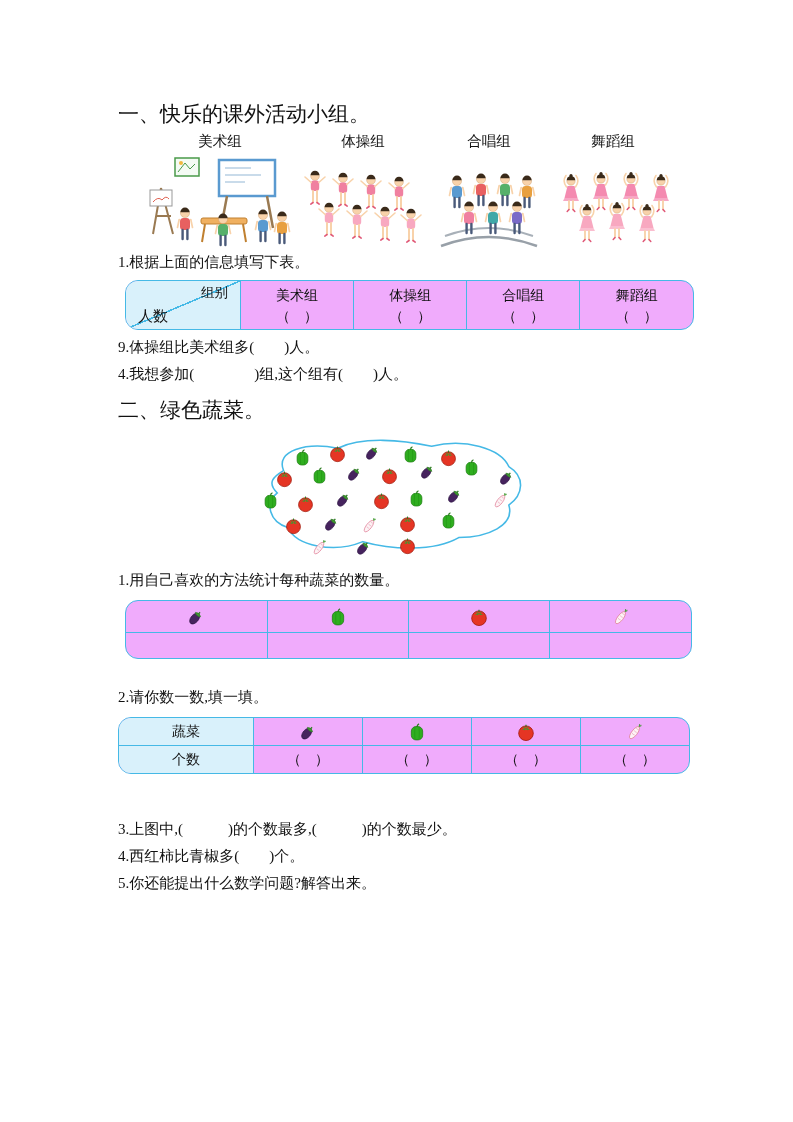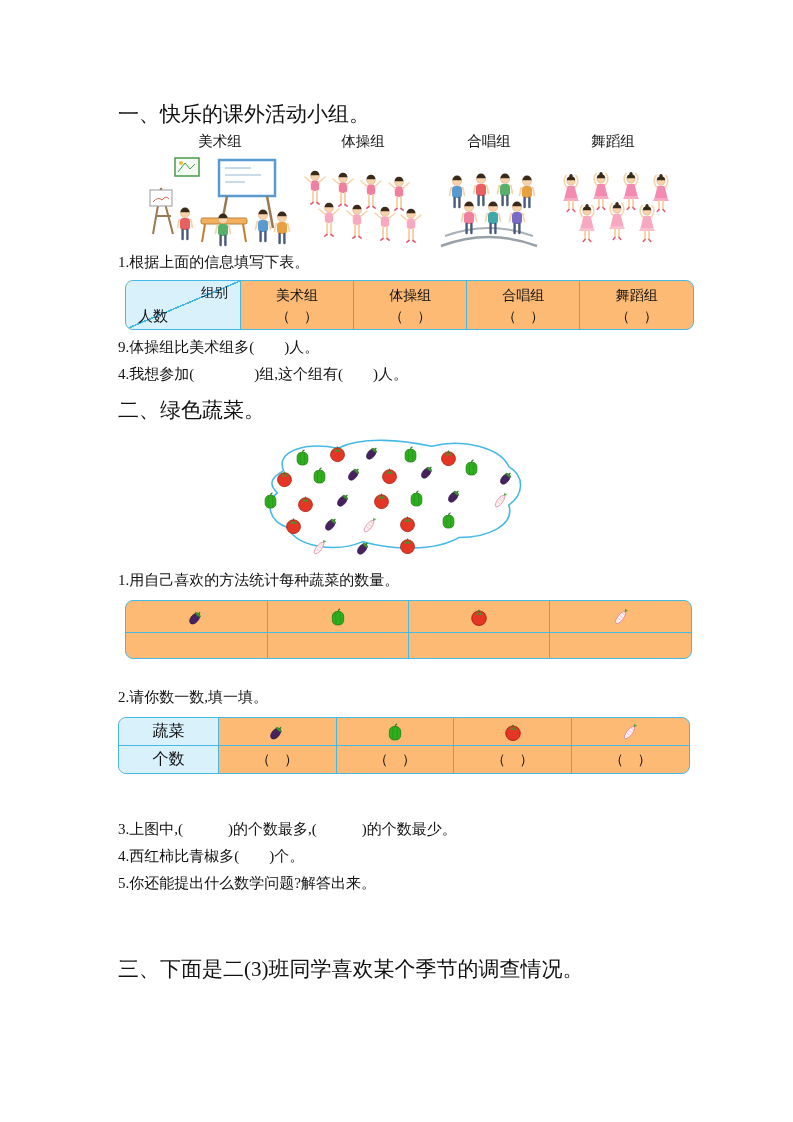--- a/index.html
+++ b/index.html
@@ -14,21 +14,21 @@
   .groups{display:flex;align-items:flex-end;margin-top:4px;}
   .group{display:flex;flex-direction:column;align-items:center;}
   .g-art{width:152px;margin-left:26px;}
   .g-gym{width:126px;margin-left:4px;}
   .g-choir{width:110px;margin-left:8px;}
   .g-dance{width:126px;margin-left:6px;}
   .glabel{font-size:14.5px;margin-bottom:3px;}
   .illus{display:block;}
 
   
-  .tframe{border:1.6px solid #45b9e6;border-radius:8px;overflow:hidden;background:#fdba74;}
+  .tframe{border:1.6px solid #45b9e6;border-radius:13px;overflow:hidden;background:#f0abfc;}
   .tframe table{border-collapse:collapse;width:100%;table-layout:fixed;}
   .tframe td{border:1.4px solid #45b9e6;text-align:center;vertical-align:middle;
              font-size:14px;padding:0;}
   .tframe tr:first-child>td{border-top:none;}
   .tframe tr:last-child>td{border-bottom:none;}
   .tframe td:first-child{border-left:none;}
   .tframe td:last-child{border-right:none;}
 
   .t1{width:567px;margin-left:7px;margin-top:8px;}
   .t1 td{height:48px;}
@@ -40,21 +40,21 @@
   .t1 .corner .cb{position:absolute;bottom:3px;left:12px;font-size:15px;}
   .cellname{line-height:21px;padding-top:2px;}
   .blank{line-height:21px;}
 
   .t2{width:565px;margin-left:7px;margin-top:10px;}
   .t2 .icon-row td{height:31px;}
   .t2 .tally-row td{height:25px;}
 
   .t3{width:570px;margin-top:10px;}
   .t3 td{height:27px;}
-  .t3 .lab{width:99px;background:#d9f1fb;font-size:16px;}
+  .t3 .lab{width:134px;background:#d9f1fb;font-size:14px;}
 
   .icon-cell .veg-slot svg{width:20px;height:20px;vertical-align:middle;}
 
   
   .field{position:relative;width:292px;height:132px;margin:8px 0 4px 128px;}
   .field .blob{position:absolute;left:0;top:0;width:100%;height:100%;}
   .fveg{position:absolute;width:19px;height:19px;}
   .fveg svg{width:100%;height:100%;display:block;}
 
   .mt14{margin-top:0;} .mt12{margin-top:12px;} .mt10{margin-top:6px;}
@@ -499,16 +499,15 @@
           <td>（　）</td>
         </tr>
       </tbody>
         </table>
     </div>
 
     <div class="qline mt36">3.上图中,(　　　)的个数最多,(　　　)的个数最少。</div>
     <div class="qline mt7">4.西红柿比青椒多(　　)个。</div>
     <div class="qline mt7">5.你还能提出什么数学问题?解答出来。</div>
 
-    <div class="sec-head mt62">三、下面是二(3)班同学喜欢某个季节的调查情况。</div>
 
   </div>
 </div>
 
 </body></html>

